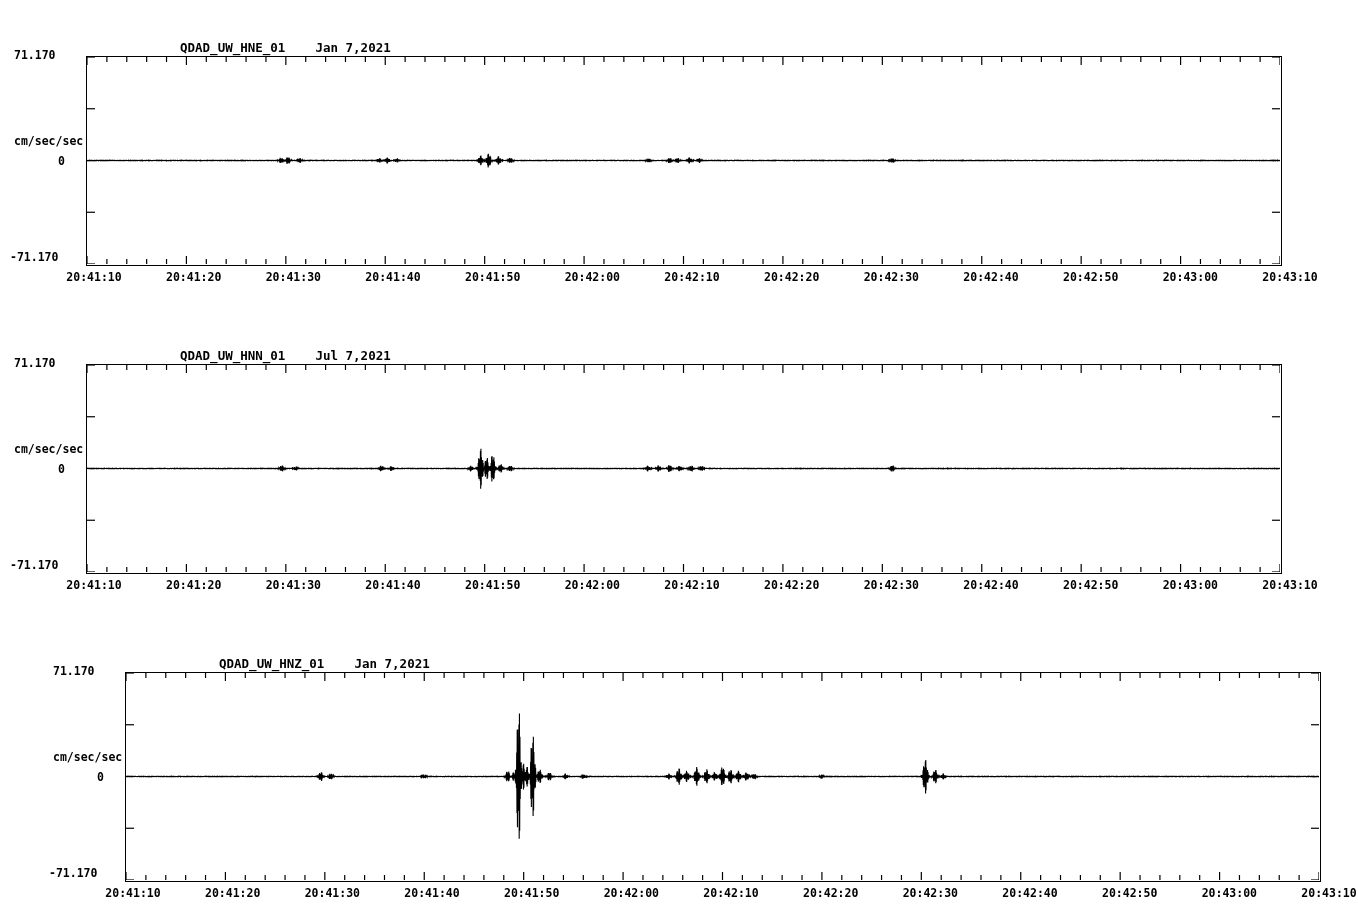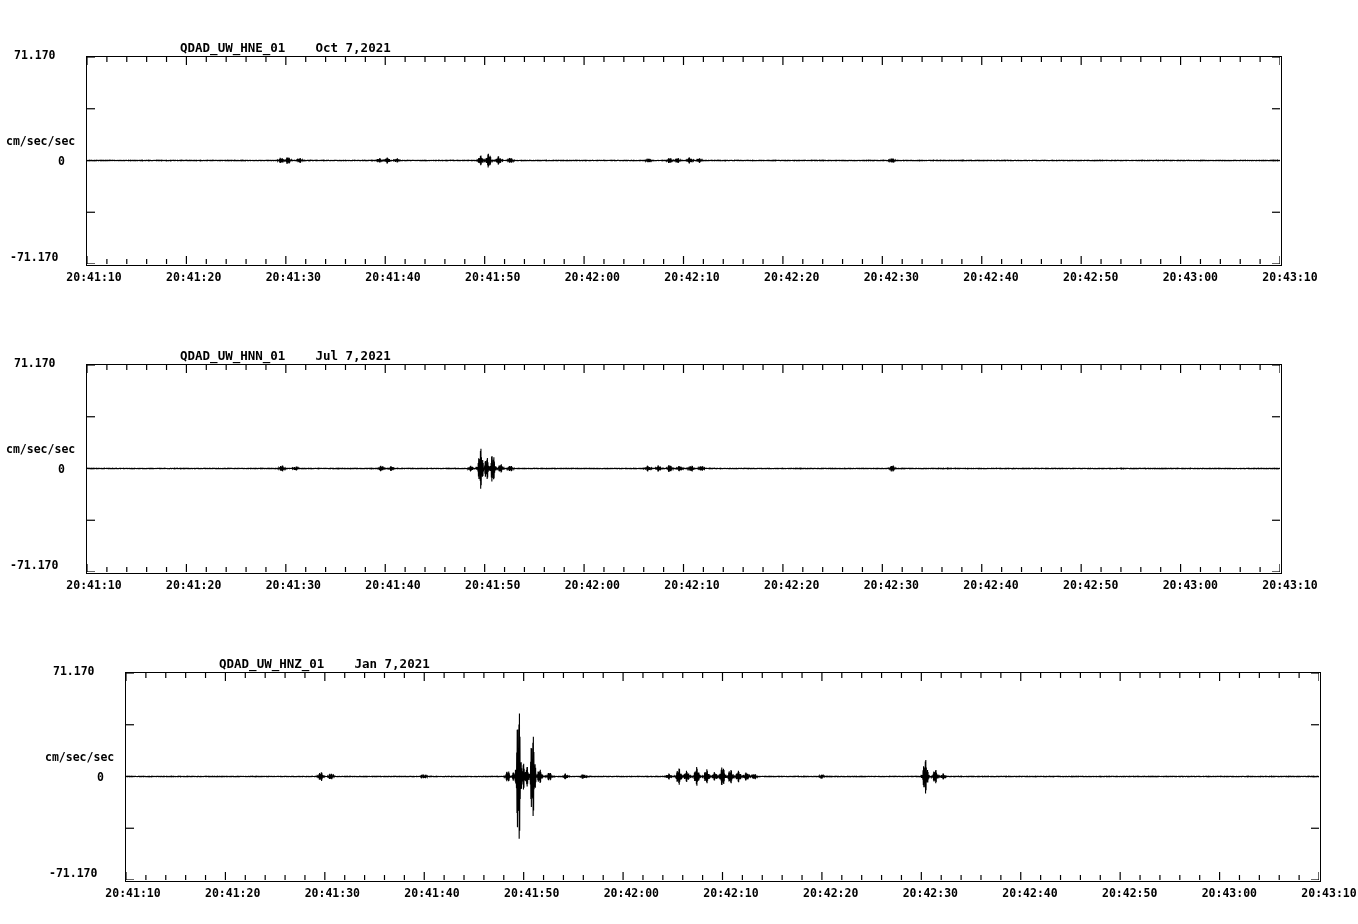--- a/index.html
+++ b/index.html
@@ -21,21 +21,21 @@
     border:1.6px solid #000;
     box-sizing:border-box;
     background:#fff;
   }
   .title{
     position:absolute;left:180px;top:26px;
     font-size:12.5px;letter-spacing:0px;white-space:pre;
     font-weight:bold;
   }
   .ylabel-unit{
-    position:absolute;left:6px;top:120px;
+    position:absolute;left:14px;top:120px;
     font-size:11.5px;font-weight:bold;white-space:pre;
   }
   .ytop{
     position:absolute;left:14px;top:34px;
     font-size:11.5px;font-weight:bold;white-space:pre;
   }
   .yzero{
     position:absolute;left:58px;top:140px;
     font-size:11.5px;font-weight:bold;white-space:pre;
   }
@@ -53,21 +53,21 @@
   }
   svg{display:block;}
   .trace{stroke:#000;stroke-width:1.1px;fill:none;}
 </style>
 </head>
 <body>
 
 <div class="page">
 
   <div class="panel p0">
-    <div class="title">QDAD_UW_HNE_01    Oct 7,2021</div>
+    <div class="title">QDAD_UW_HNE_01    Jan 7,2021</div>
     <div class="ytop">71.170</div>
     <div class="ylabel-unit">cm/sec/sec</div>
     <div class="yzero">0</div>
     <div class="ybot">-71.170</div>
     <div class="plotbox">
       <svg id="svg0" width="1193" height="207" viewBox="0 0 1193 207">
           <line x1="0" x2="0" y1="0" y2="8" stroke="#000" stroke-width="1.2"></line>
           <line x1="0" x2="0" y1="207" y2="199" stroke="#000" stroke-width="1.2"></line>
           <line x1="19.883333333333333" x2="19.883333333333333" y1="0" y2="5" stroke="#000" stroke-width="1.2"></line>
           <line x1="19.883333333333333" x2="19.883333333333333" y1="207" y2="202" stroke="#000" stroke-width="1.2"></line>

